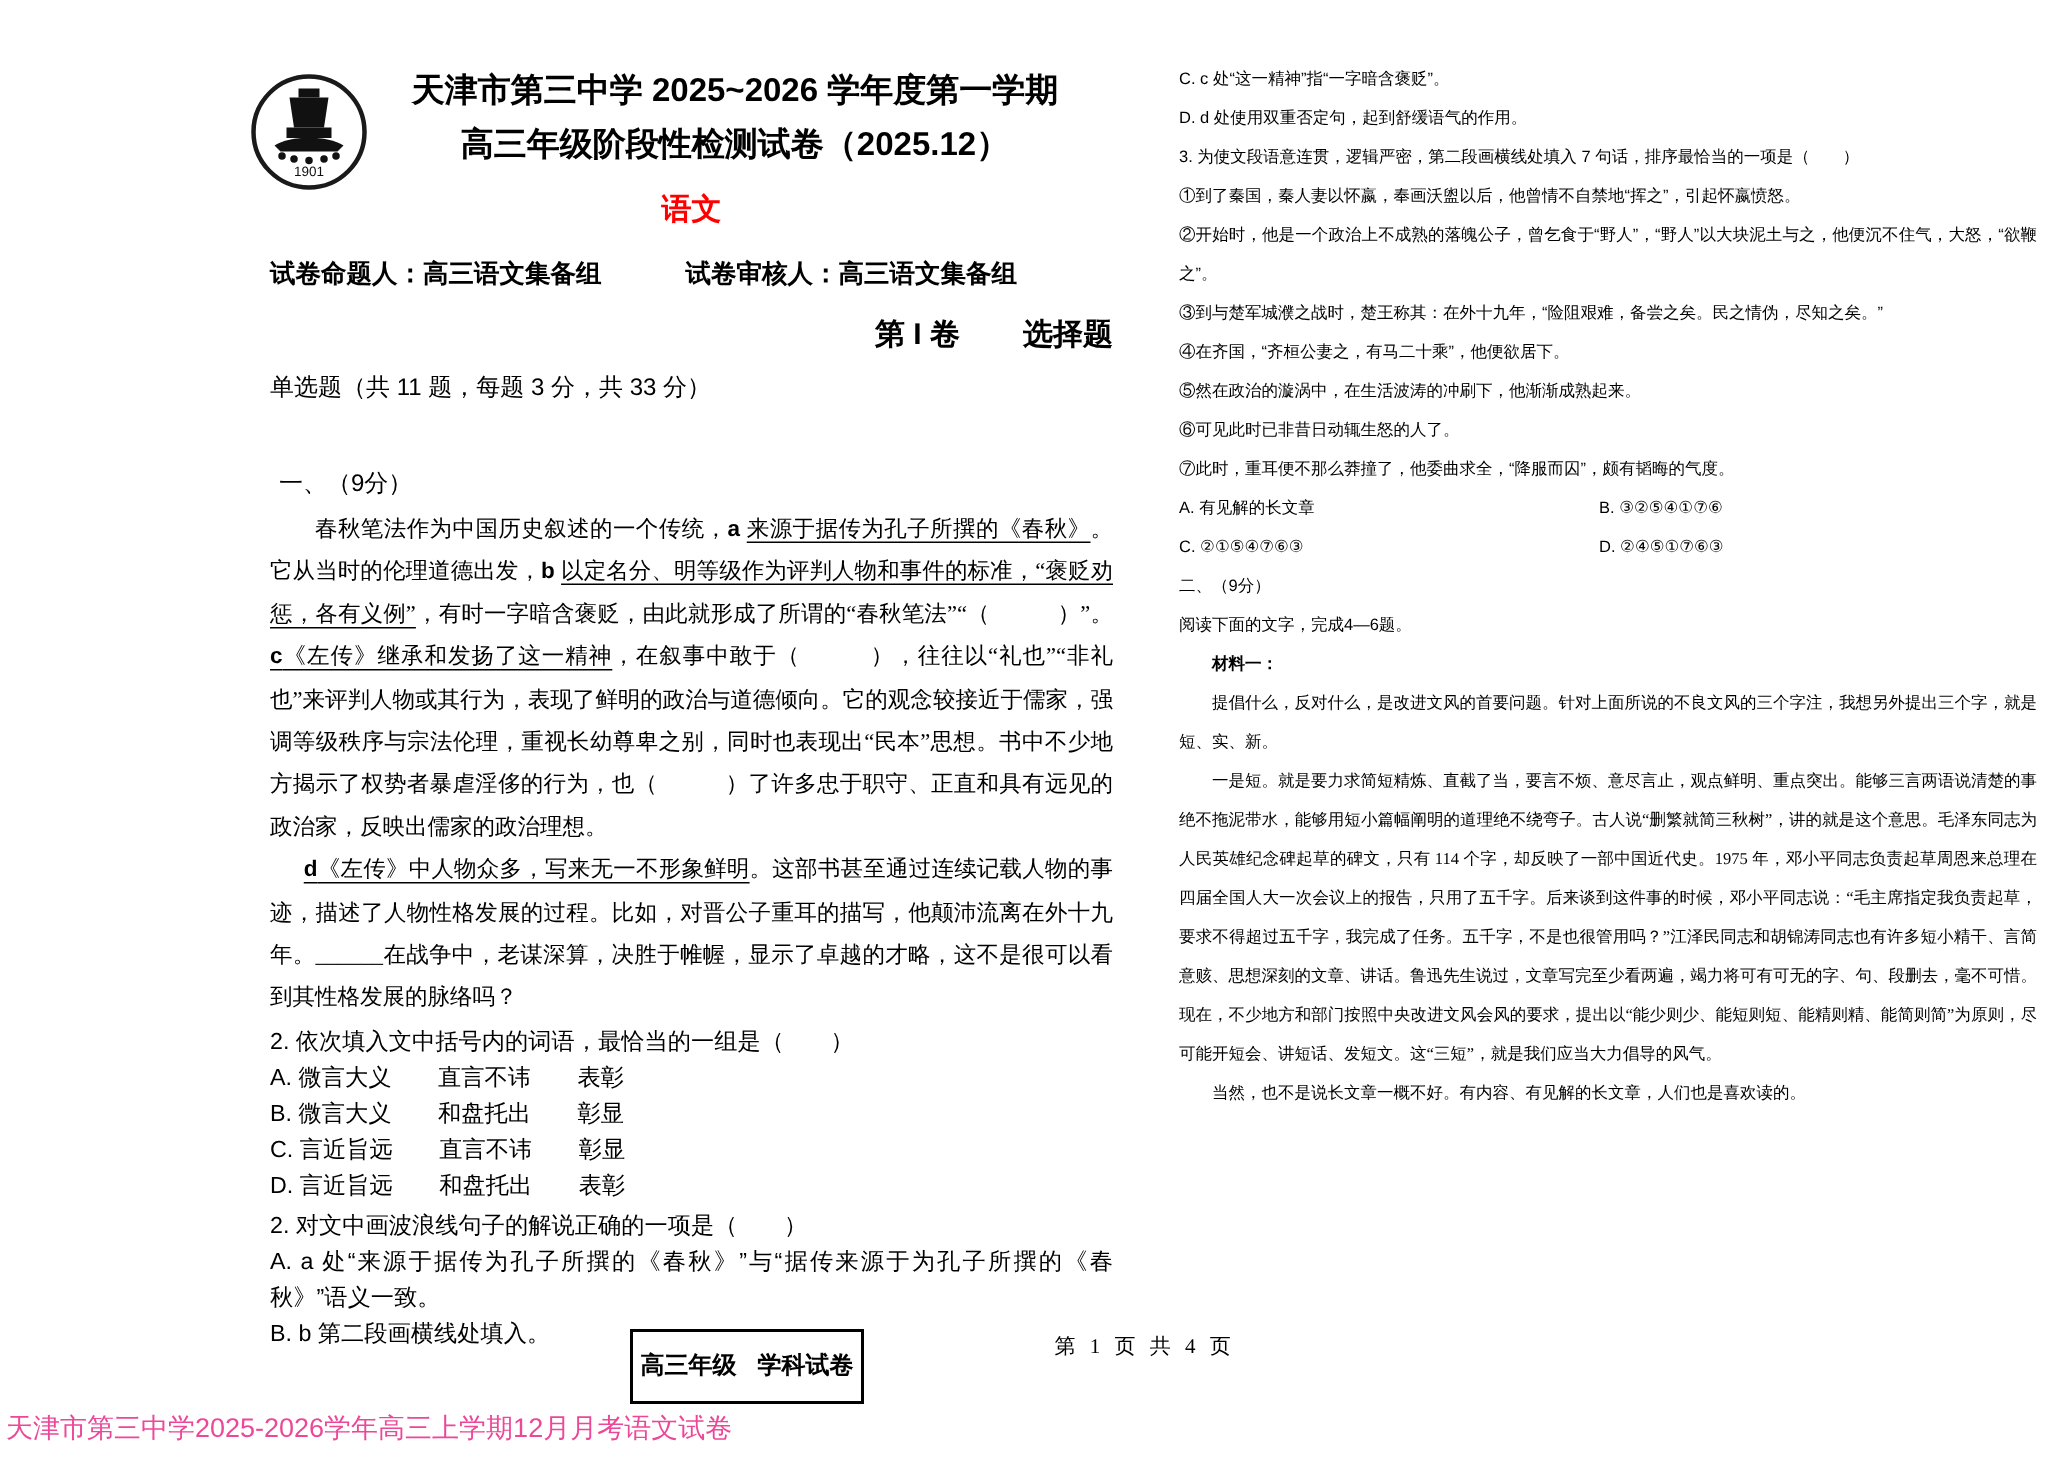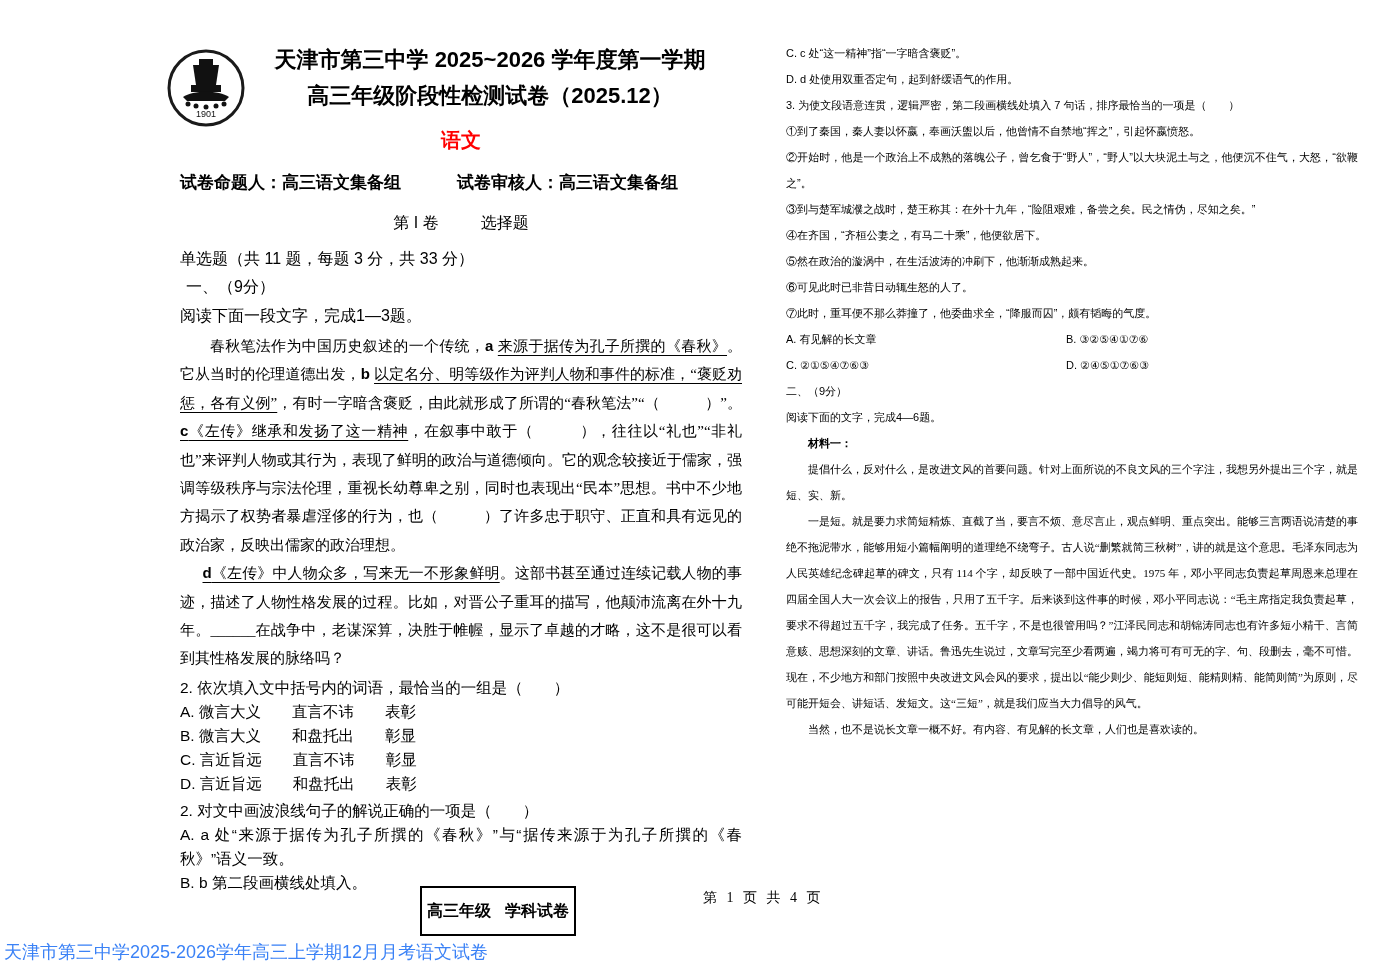--- a/index.html
+++ b/index.html
@@ -21,26 +21,26 @@
   .hdr-t{font-family:"Liberation Sans",sans-serif;font-weight:bold;font-size:22px;
          text-align:center;padding-left:58px;line-height:32px;}
   .hdr-t2{line-height:40px;}
   .subject{color:#ff0000;font-weight:bold;font-size:20px;text-align:center;
            margin-top:10px;line-height:28px;font-family:"Liberation Sans",sans-serif;}
   .setters{margin-top:16px;font-weight:bold;font-size:17px;line-height:26px;
            font-family:"Liberation Sans",sans-serif;display:flex;}
   .setters .gap{width:56px;}
   .red{color:#000000;}
 
-  .sec-title{margin-top:12px;text-align:center;font-weight:normal;font-size:16px;
+  .sec-title{margin-top:12px;text-align:right;font-weight:bold;font-size:20px;
              line-height:30px;font-family:"Liberation Sans",sans-serif;}
   .sec-title .vol{margin-right:42px;}
 
   
-  .hei{font-family:"Liberation Sans",sans-serif;}
+  .hei{font-family:"Liberation Sans",sans-serif;margin-top:36px;}
   .mc-line{margin-top:8px;font-size:16px;line-height:26px;}
   .num-line{font-size:16px;line-height:29px;padding-left:6px;}
   .read-line{font-size:16px;line-height:29px;}
 
   
   .passage{font-size:15px;line-height:28.4px;text-align:justify;margin-top:2px;}
   .passage p{margin:0;text-indent:2em;}
   .passage p.halfdent{text-indent:1.5em;}
   .ul{text-decoration:underline;text-underline-offset:4px;}
   .mk{font-weight:bold;font-family:"Liberation Sans",sans-serif;}
@@ -58,21 +58,21 @@
   .right-col .mat-label{font-family:"Liberation Serif",serif;font-weight:bold;text-indent:2em;}
   .wrapline{margin:0;}
 
   
   .footer-box{position:absolute;left:420px;top:886px;border:2px solid #000;
               padding:12px 5px;font-size:16px;font-weight:bold;line-height:22px;
               font-family:"Liberation Serif",serif;}
   .footer-box .sp{display:inline-block;width:14px;}
   .page-num{position:absolute;left:703px;top:889px;font-size:14px;letter-spacing:3px;
             font-family:"Liberation Serif",serif;}
-  .watermark{position:absolute;left:4px;top:940px;font-size:18px;color:#3b82f6;
+  .watermark{position:absolute;left:4px;top:940px;font-size:18px;color:#ec4899;
              font-family:"Liberation Sans",sans-serif;}
 </style>
 </head>
 <body>
 
 <div class="sheet">
 
   <div class="logo">
     <svg width="86" height="84" viewBox="0 0 86 84" xmlns="http://www.w3.org/2000/svg">
       <circle cx="43" cy="41" r="37" fill="none" stroke="#1a1a1a" stroke-width="3"></circle>
@@ -105,21 +105,20 @@
 
     <div class="sec-title">
       <span class="vol">第 I 卷</span><span>选择题</span>
     </div>
 
     <div class="mc-line hei">
       <span>单选题（共 </span><span class="red">11</span><span> 题，每题 </span><span class="red">3</span><span> 分，共 </span><span class="red">33</span><span> 分）</span>
     </div>
 
     <div class="num-line hei">一、（9分）</div>
-    <div class="read-line hei">阅读下面一段文字，完成1—3题。</div>
 
     <div class="passage">
       <p><span>春秋笔法作为中国历史叙述的一个传统，</span><span class="mk">a </span><span class="ul">来源于据传为孔子所撰的《春秋》</span><span>。它从当时的伦理道德出发，</span><span class="mk">b </span><span class="ul">以定名分、明等级作为评判人物和事件的标准，“褒贬劝惩，各有义例”</span><span>，有时一字暗含褒贬，由此就形成了所谓的“春秋笔法”“（　　　）”。</span><span class="mk ul">c</span><span class="ul">《左传》继承和发扬了这一精神</span><span>，在叙事中敢于（　　　），往往以“礼也”“非礼也”来评判人物或其行为，表现了鲜明的政治与道德倾向。它的观念较接近于儒家，强调等级秩序与宗法伦理，重视长幼尊卑之别，同时也表现出“民本”思想。书中不少地方揭示了权势者暴虐淫侈的行为，也（　　　）了许多忠于职守、正直和具有远见的政治家，反映出儒家的政治理想。</span></p>
       <p class="halfdent"><span class="mk ul">d</span><span class="ul">《左传》中人物众多，写来无一不形象鲜明</span><span>。这部书甚至通过连续记载人物的事迹，描述了人物性格发展的过程。比如，对晋公子重耳的描写，他颠沛流离在外十九年。______在战争中，老谋深算，决胜于帷幄，显示了卓越的才略，这不是很可以看到其性格发展的脉络吗？</span></p>
     </div>
 
     <div class="qblock">
       <div>2. 依次填入文中括号内的词语，最恰当的一组是（　　）</div>
       <div>A. 微言大义　　直言不讳　　表彰</div>
       <div>B. 微言大义　　和盘托出　　彰显</div>

